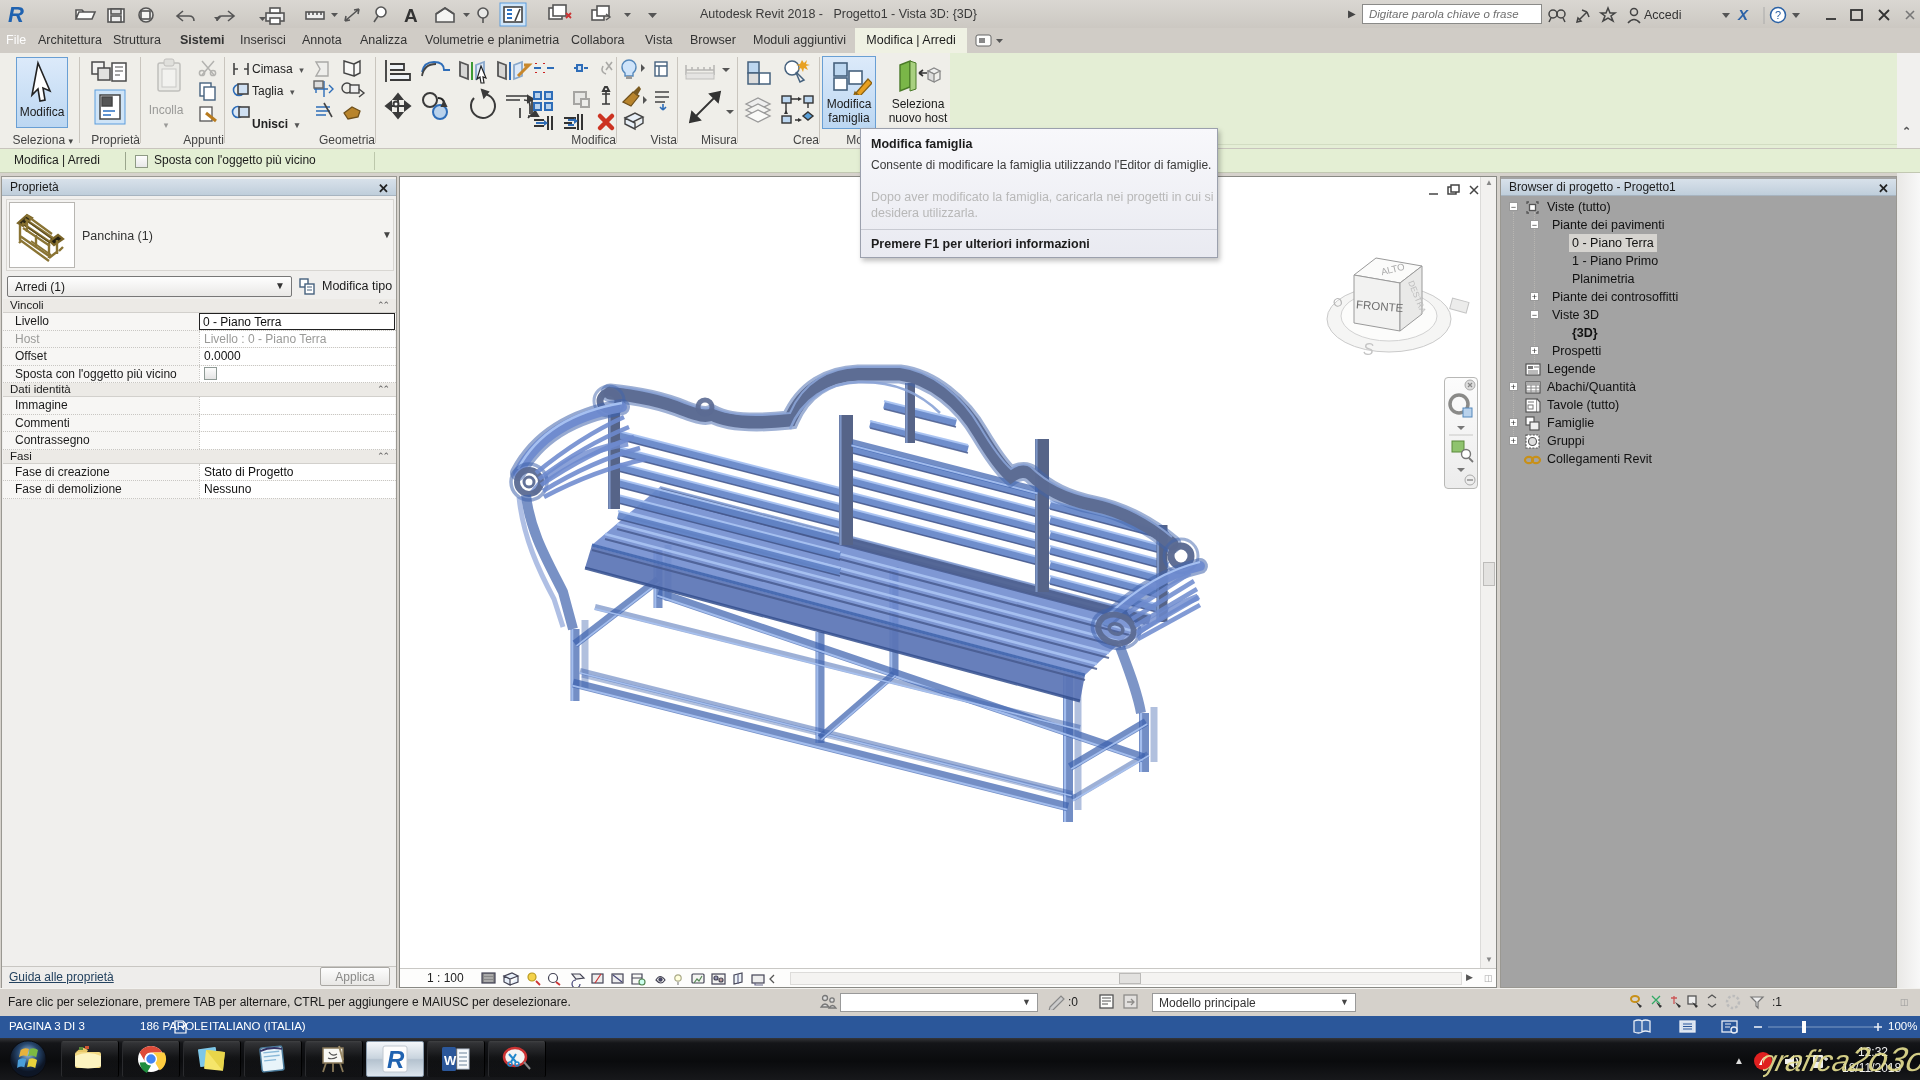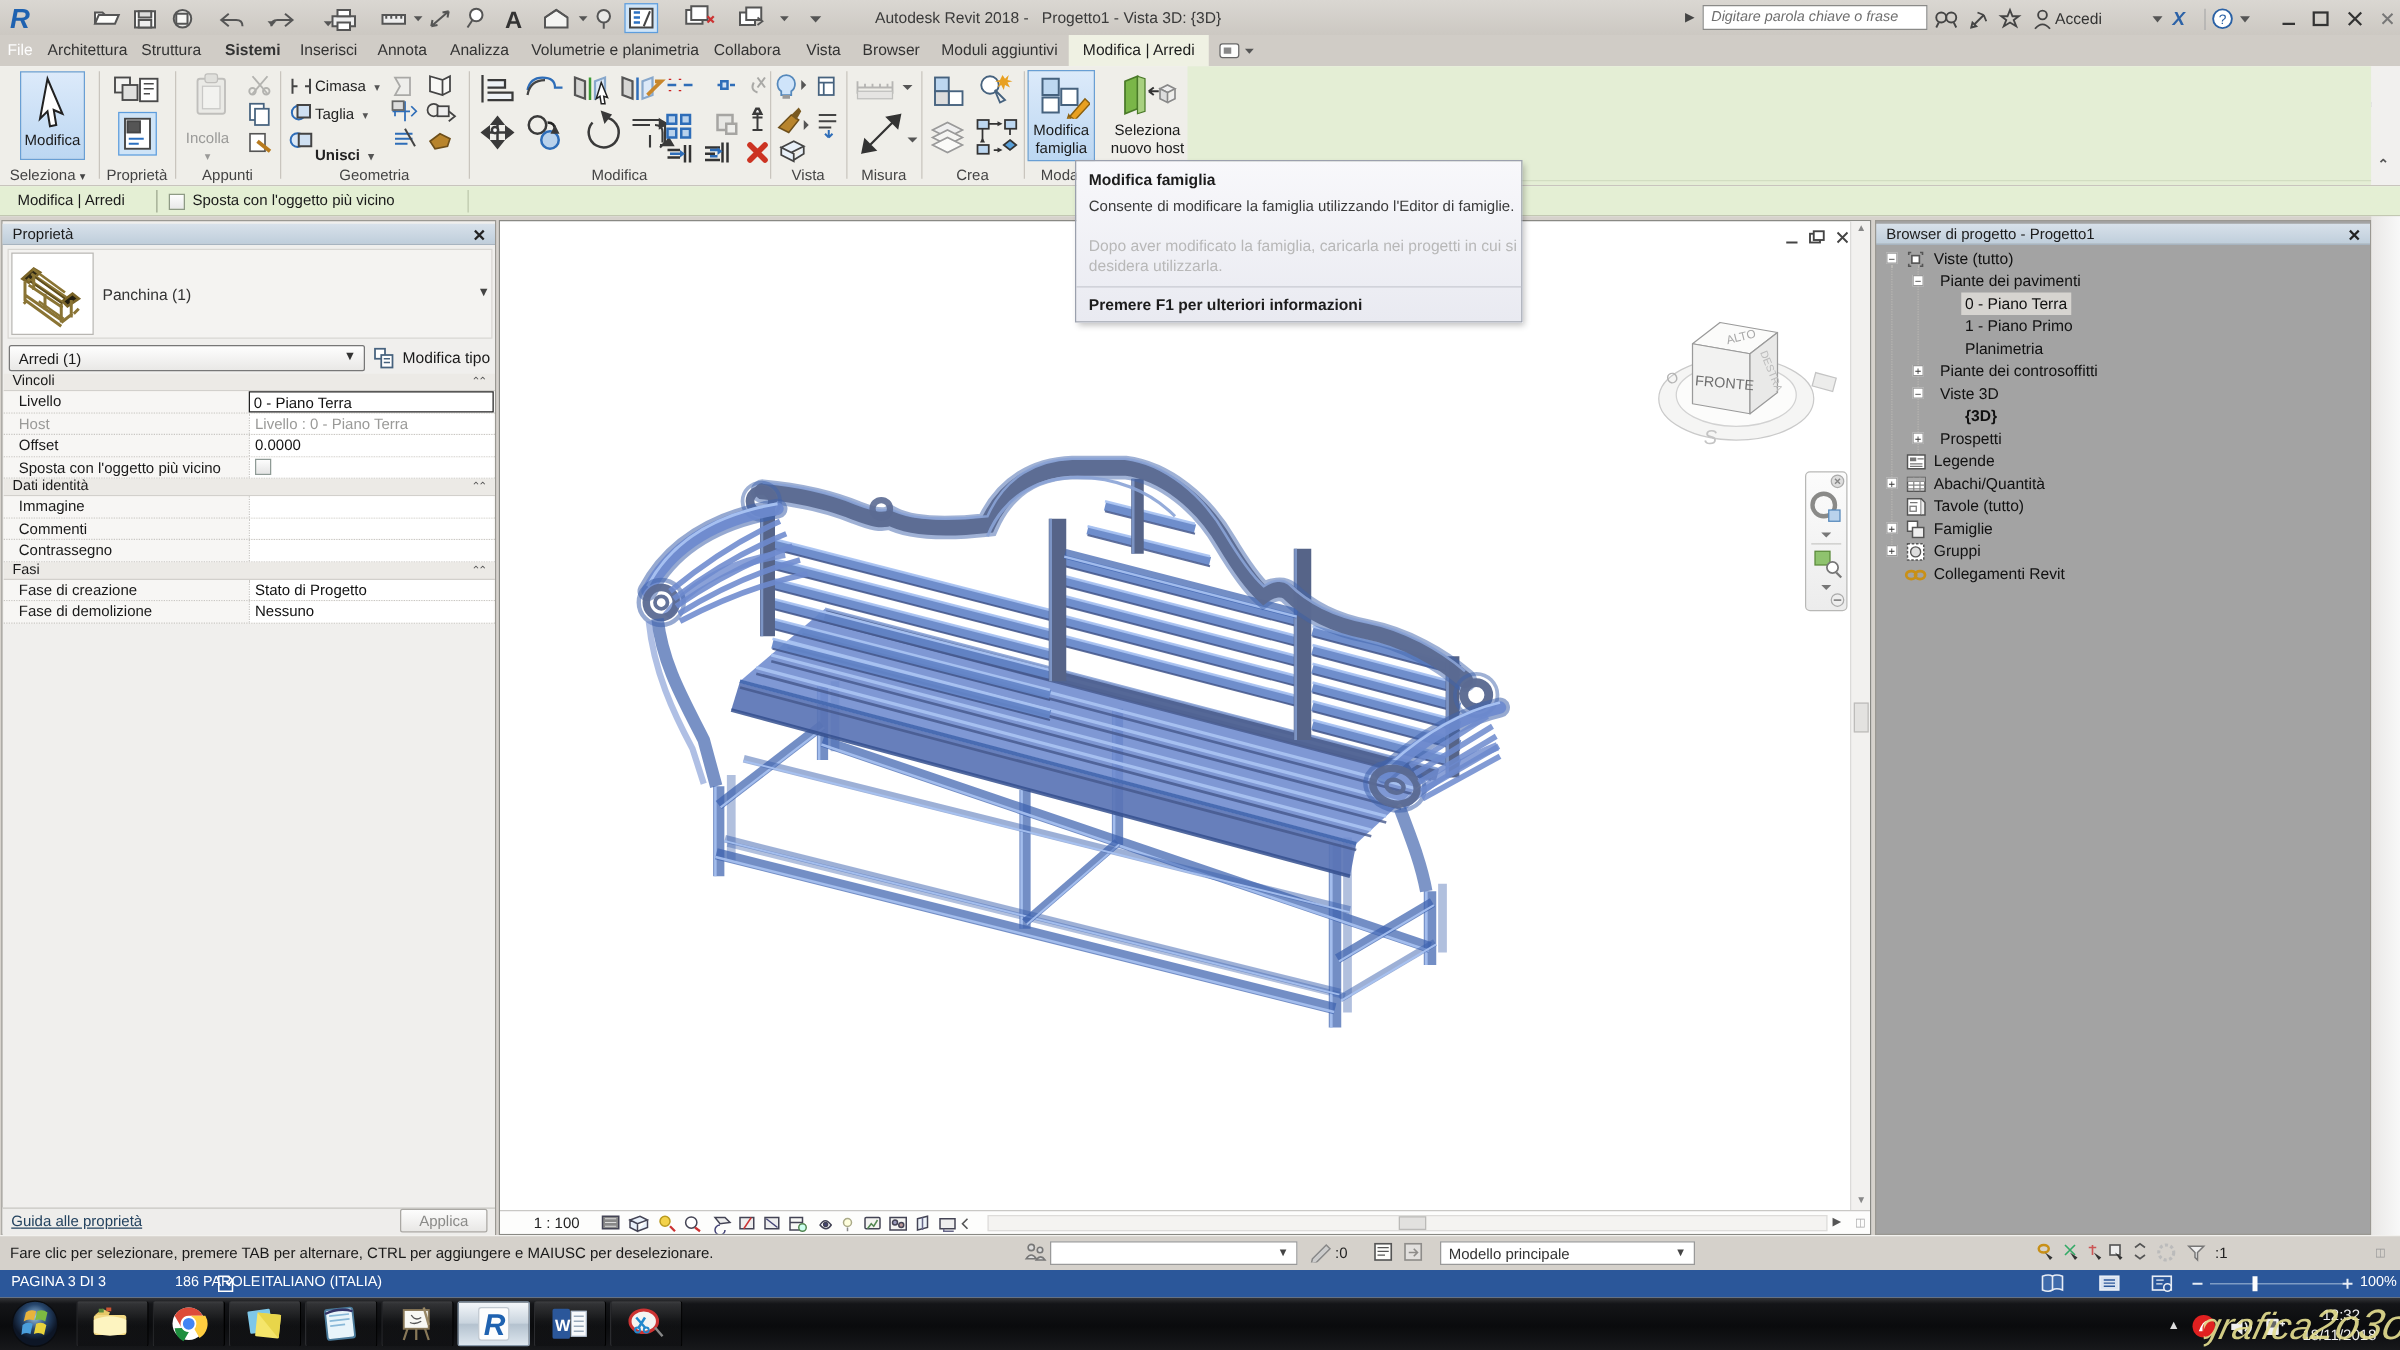--- a/index.html
+++ b/index.html
@@ -3,21 +3,21 @@
 <style>
 *{margin:0;padding:0;box-sizing:border-box;font-family:"Liberation Sans",sans-serif;}
 html,body{width:1920px;height:1080px;overflow:hidden;background:#fff;}
 #page{position:relative;width:1920px;height:1080px;font-size:12px;color:#222;}
 .abs{position:absolute;}
 #titlebar{left:0;top:0;width:1920px;height:28px;background:linear-gradient(#dad7d2,#ccc8c2);}
 #tabrow{left:0;top:28px;width:1920px;height:25px;background:#d0ccc6;}
 .tab{position:absolute;top:0;height:25px;line-height:25px;color:#333;font-size:12.5px;}
 #ribbon{left:0;top:53px;width:1920px;height:96px;background:#efeee9;border-bottom:1px solid #c8c4bd;}
 .sep{position:absolute;top:4px;height:86px;width:1px;background:#c9c5be;}
-.plabel{position:absolute;top:78px;height:18px;line-height:18px;font-size:12px;color:#444;text-align:center;}
+.plabel{position:absolute;top:78px;height:18px;line-height:18px;font-size:12px;color:#444;text-align:right;}
 #optionbar{left:0;top:149px;width:1920px;height:24px;background:#e4efd4;border-bottom:1px solid #c2c8b2;}
 #main{left:0;top:173px;width:1920px;height:815px;background:#d6d2cc;}
 #props{left:1px;top:3px;width:396px;height:812px;background:#f0efed;border:1px solid #9a9892;}
 #viewwrap{left:399px;top:3px;width:1098px;height:812px;background:#fff;border:1px solid #898984;}
 #browser{left:1500px;top:3px;width:397px;height:812px;background:#a3a3a3;border:1px solid #9a9892;}
 #rightstrip{left:1897px;top:0px;width:23px;height:815px;background:linear-gradient(90deg,#e9e8e6,#f8f8f8);}
 .palhead{position:absolute;left:0;top:2px;width:100%;height:17px;background:linear-gradient(#d8e1ea,#bfcedb);border-bottom:1px solid #a7b4c0;font-size:12px;color:#1c1c1c;line-height:17px;padding-left:8px;}
 .palx{position:absolute;top:3px;right:7px;font-size:13px;color:#222;font-weight:bold;line-height:14px;}
 #statusbar{left:0;top:988px;width:1920px;height:28px;background:#d5d1cb;border-top:1px solid #f2f1ee;}
 #wordbar{left:0;top:1016px;width:1920px;height:22px;background:#2b579a;color:#fff;font-size:11.5px;}

